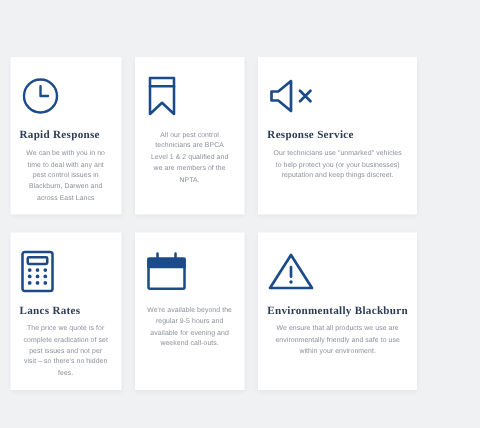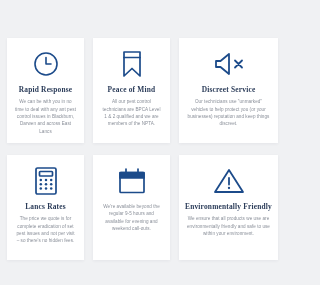--- a/index.html
+++ b/index.html
@@ -27,21 +27,21 @@
     grid-template-rows: repeat(2, 105px);
     column-gap: 9px;
     row-gap: 12px;
   }
   .feature-card {
     background: #ffffff;
     box-sizing: border-box;
     padding: 9px 6px 6px 6px;
     display: flex;
     flex-direction: column;
-    align-items: center;
+    align-items: flex-start;
     box-shadow: 0 1px 3px rgba(30, 40, 70, 0.06);
   }
   .card-icon {
     height: 34px;
     display: flex;
     align-items: center;
     justify-content: center;
     margin-bottom: 5px;
   }
   .card-icon svg {
@@ -85,32 +85,31 @@
       <div class="card-text">We can be with you in no time to deal with any ant pest control issues in Blackburn, Darwen and across East Lancs</div>
     </div>
 
     <div class="feature-card">
       <div class="card-icon">
         <svg width="24" height="30" viewBox="0 0 24 30" fill="none" stroke="#1c4b8a" stroke-width="1.7" stroke-linecap="round" stroke-linejoin="round">
           <path d="M4 3 H20 V27 L12 19.5 L4 27 Z"></path>
           <path d="M4 8.5 H20"></path>
         </svg>
       </div>
-      <div class="card-title">Peace of Mind</div>
       <div class="card-text">All our pest control technicians are BPCA Level 1 &amp; 2 qualified and we are members of the NPTA.</div>
     </div>
 
     <div class="feature-card">
       <div class="card-icon">
         <svg width="32" height="26" viewBox="0 0 32 26" fill="none" stroke="#1c4b8a" stroke-width="1.8" stroke-linecap="round" stroke-linejoin="round">
           <path d="M16 3 L7.5 10 H3 V16 H7.5 L16 23 Z"></path>
           <path d="M22 9.5 L29 16.5 M29 9.5 L22 16.5"></path>
         </svg>
       </div>
-      <div class="card-title">Discreet Service</div>
+      <div class="card-title">Response Service</div>
       <div class="card-text">Our technicians use "unmarked" vehicles to help protect you (or your businesses) reputation and keep things discreet.</div>
     </div>
 
     <div class="feature-card">
       <div class="card-icon">
         <svg width="24" height="30" viewBox="0 0 24 30" fill="none" stroke="#1c4b8a" stroke-width="1.7" stroke-linejoin="round">
           <rect x="2" y="2" width="20" height="26" rx="1.5"></rect>
           <rect x="5.5" y="5.5" width="13" height="4.5" rx="0.8"></rect>
           <g fill="#1c4b8a" stroke="none">
             <circle cx="6.8" cy="14" r="1.25"></circle>
@@ -141,18 +140,18 @@
     </div>
 
     <div class="feature-card">
       <div class="card-icon">
         <svg width="32" height="28" viewBox="0 0 32 28" fill="none" stroke="#1c4b8a" stroke-width="1.8" stroke-linecap="round" stroke-linejoin="round">
           <path d="M16 3 L30 25 H2 Z"></path>
           <path d="M16 11 V17.5"></path>
           <circle cx="16" cy="21" r="1.15" fill="#1c4b8a" stroke="none"></circle>
         </svg>
       </div>
-      <div class="card-title">Environmentally Friendly</div>
+      <div class="card-title">Environmentally Blackburn</div>
       <div class="card-text">We ensure that all products we use are environmentally friendly and safe to use within your environment.</div>
     </div>
 
   </div>
 </div>
 
 </body></html>

